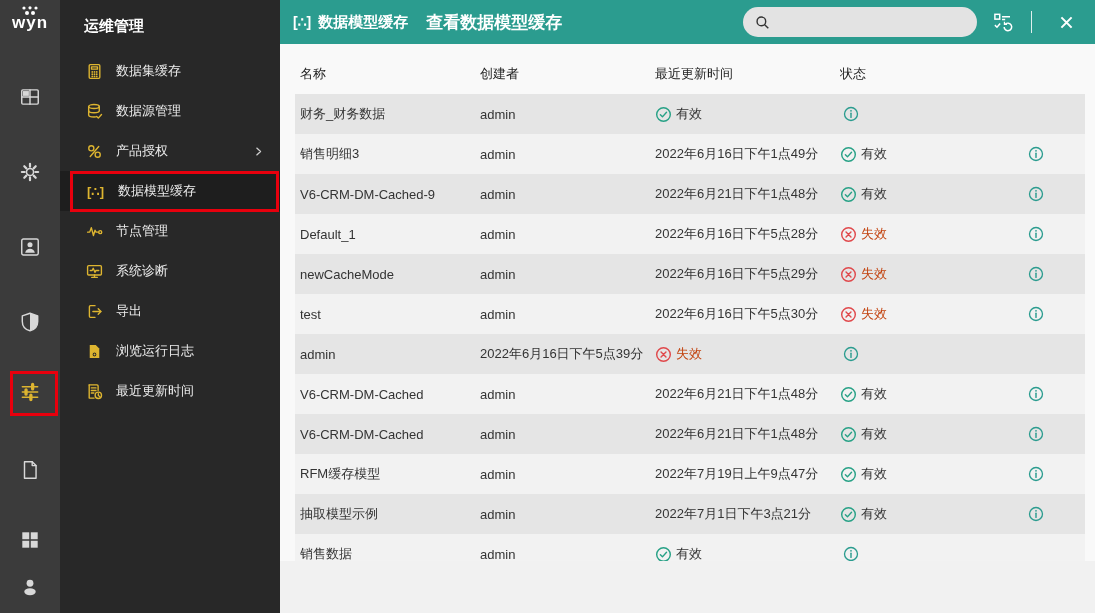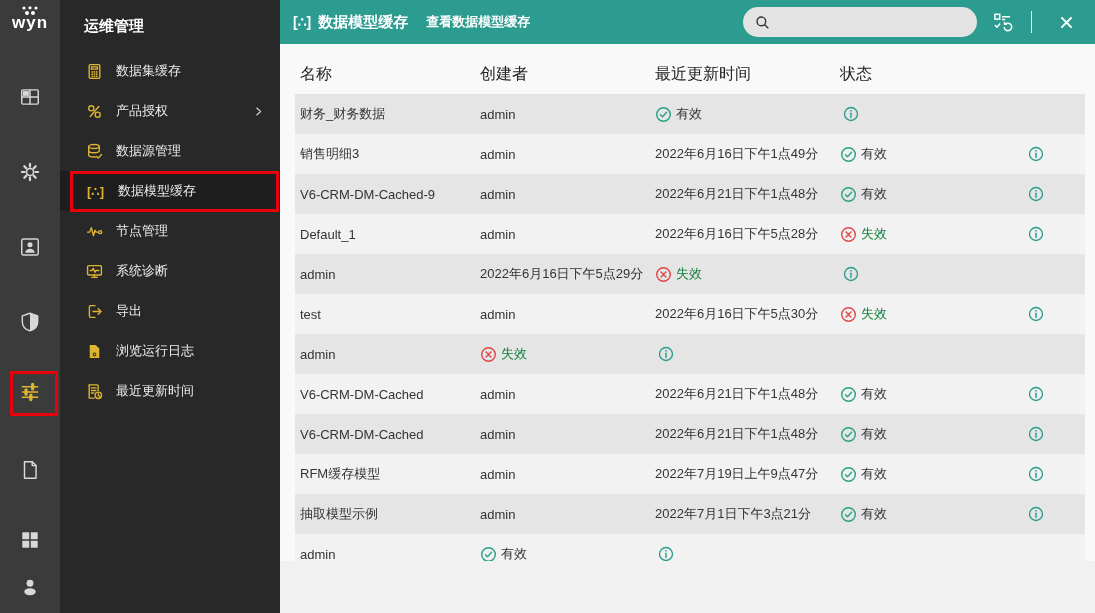--- a/index.html
+++ b/index.html
@@ -33,43 +33,43 @@
   
   .hl-box { position:absolute; border:3px solid var(--hl-red); pointer-events:none; z-index:5; }
   .hl-box.menu-box { left:70px; top:171px; width:209px; height:41px; }
   .hl-box.rail-box { left:10px; top:371px; width:48px; height:45px; }
 
   
   .content { flex:1; display:flex; flex-direction:column; background:#f1f1f1; min-width:0; }
   .topbar { height:44px; background:var(--accent); color:#fff; display:flex; align-items:center; padding:0 20px 0 13px; flex-shrink:0; }
   .tb-icon { font-size:14px; font-weight:bold; margin-right:7px; }
   .tb-title { font-size:15px; font-weight:bold; }
-  .tb-sub { font-size:13px; font-weight:bold; margin-left:18px; }
+  .tb-sub { font-size:17px; font-weight:bold; margin-left:18px; }
   .search { margin-left:auto; width:234px; height:30px; border-radius:15px; background:#e3e3e3; display:flex; align-items:center; padding:0 12px; gap:7px; }
   .search svg { width:15px; height:15px; color:#333; flex-shrink:0; }
   .search input { border:none; background:transparent; outline:none; flex:1; min-width:0; font-size:13px; color:#333; font-family:inherit; }
   .hdr-btn { color:#fff; cursor:pointer; }
   .batch-icon { width:21px; height:21px; margin-left:16px; }
   .tb-divider { width:1px; height:22px; background:rgba(255,255,255,.85); margin:0 26px 0 17px; }
   .close-icon { width:17px; height:17px; }
 
   
   .table-viewport { height:517px; overflow:hidden; background:#f9f9f9; }
   .tbl { margin:0 10px 0 15px; }
   .thead, .trow { display:grid; grid-template-columns:180px 175px 185px 185px 1fr; align-items:center; padding-left:5px; }
-  .thead { height:50px; padding-top:10px; font-size:16px; color:#222; }
+  .thead { height:50px; padding-top:10px; font-size:13px; color:#222; }
   .thead span { cursor:pointer; }
   .trow { height:40px; font-size:13px; color:#333; }
   #rows .trow:nth-child(odd)  { background:#e5e5e5; }
   #rows .trow:nth-child(even) { background:#f2f2f2; }
   .cell { overflow:hidden; white-space:nowrap; text-overflow:ellipsis; padding-right:8px; }
   .status { display:flex; align-items:center; gap:4px; }
   .status svg { width:17px; height:17px; flex-shrink:0; }
   .status.ok  { color:#333; } .status.ok  svg { color:var(--ok); }
-  .status.bad { color:#15803d; } .status.bad svg { color:var(--bad); }
+  .status.bad { color:#c2410c; } .status.bad svg { color:var(--bad); }
   .info-cell { display:flex; }
   .info-icon { width:16px; height:16px; color:var(--accent); cursor:pointer; margin-left:3px; }
 </style>
 </head>
 <body style="--accent: #2b9c8f; --gold: #deb530; --ok: #27a186; --bad: #e0484b; --hl-red: #e8000d;">
 
 <aside class="rail">
   <div class="logo">
     <svg width="26" height="10" viewBox="0 0 26 10">
       <g fill="#ffffff">
@@ -167,42 +167,42 @@
               <circle cx="8" cy="12.6" r=".85"></circle>
               <circle cx="10.1" cy="12.6" r=".85"></circle>
             </g>
           </svg>
         </span>
         <span>数据集缓存</span>
       </li>
       <li class="menu-item">
         <span class="mi">
           <svg viewBox="0 0 16 16" fill="none" stroke="currentColor" stroke-width="1.3" stroke-linecap="round" stroke-linejoin="round" width="100%" height="100%">
-            <circle cx="5" cy="5" r="2.4"></circle>
-            <circle cx="11" cy="11" r="2.4"></circle>
-            <path d="M12 3.3l-8 9.4"></path>
-          </svg>
-        </span>
-        <span>产品授权</span>
-        <span class="chevron">
-          <svg viewBox="0 0 16 16" fill="none" stroke="currentColor" stroke-width="1.3" stroke-linecap="round" stroke-linejoin="round" width="100%" height="100%">
-            <path d="M5.5 3l5.5 5-5.5 5" stroke-width="1.8"></path>
-          </svg>
-        </span>
-      </li>
-      <li class="menu-item">
-        <span class="mi">
-          <svg viewBox="0 0 16 16" fill="none" stroke="currentColor" stroke-width="1.3" stroke-linecap="round" stroke-linejoin="round" width="100%" height="100%">
             <ellipse cx="7.5" cy="3.3" rx="5" ry="1.9"></ellipse>
             <path d="M2.5 3.3v4c0 1 2.2 1.9 5 1.9s5-.9 5-1.9v-4"></path>
             <path d="M2.5 7.3v4c0 1 2.2 1.9 5 1.9.6 0 1.2 0 1.8-.1"></path>
             <path d="M10 12.6l1.6 1.6 3-3.4"></path>
           </svg>
         </span>
         <span>数据源管理</span>
+      </li>
+      <li class="menu-item">
+        <span class="mi">
+          <svg viewBox="0 0 16 16" fill="none" stroke="currentColor" stroke-width="1.3" stroke-linecap="round" stroke-linejoin="round" width="100%" height="100%">
+            <circle cx="5" cy="5" r="2.4"></circle>
+            <circle cx="11" cy="11" r="2.4"></circle>
+            <path d="M12 3.3l-8 9.4"></path>
+          </svg>
+        </span>
+        <span>产品授权</span>
+        <span class="chevron">
+          <svg viewBox="0 0 16 16" fill="none" stroke="currentColor" stroke-width="1.3" stroke-linecap="round" stroke-linejoin="round" width="100%" height="100%">
+            <path d="M5.5 3l5.5 5-5.5 5" stroke-width="1.8"></path>
+          </svg>
+        </span>
       </li>
       <li class="menu-item active">
         <span class="bracket-icon">[∴]</span>
         <span>数据模型缓存</span>
       </li>
       <li class="menu-item">
         <span class="mi">
           <svg viewBox="0 0 16 16" fill="none" stroke="currentColor" stroke-width="1.3" stroke-linecap="round" stroke-linejoin="round" width="100%" height="100%">
             <path d="M1.5 8.6h2l1.5-4.2 2 7.4 1.5-5 1 1.8h2.2"></path>
             <circle cx="13.4" cy="8.6" r="1.4"></circle>
@@ -379,20 +379,21 @@
               <span class="info-icon">
                 <svg viewBox="0 0 18 18" fill="none" stroke="currentColor" stroke-width="1.3" stroke-linecap="round" stroke-linejoin="round" width="100%" height="100%">
                   <circle cx="9" cy="9" r="7.3" stroke-width="1.5"></circle>
                   <path d="M9 8.2v4.6" stroke-width="1.6"></path>
                   <circle cx="9" cy="5.4" r="1" fill="currentColor" stroke="none"></circle>
                 </svg>
               </span>
             </span>
           </div>
           <div class="trow">
+            <span class="cell">newCacheMode</span>
             <span class="cell">admin</span>
             <span class="cell">2022年6月16日下午5点29分</span>
             <span class="status bad">
               <span style="width: 17px; height: 17px; color: rgb(224, 72, 75);">
                 <svg viewBox="0 0 18 18" fill="none" stroke="currentColor" stroke-width="1.3" stroke-linecap="round" stroke-linejoin="round" width="100%" height="100%">
                   <circle cx="9" cy="9" r="7.2" stroke-width="1.5"></circle>
                   <path d="M6.4 6.4l5.2 5.2M11.6 6.4l-5.2 5.2" stroke-width="1.5"></path>
                 </svg>
               </span>
               <span>失效</span>
@@ -425,20 +426,21 @@
                 <svg viewBox="0 0 18 18" fill="none" stroke="currentColor" stroke-width="1.3" stroke-linecap="round" stroke-linejoin="round" width="100%" height="100%">
                   <circle cx="9" cy="9" r="7.3" stroke-width="1.5"></circle>
                   <path d="M9 8.2v4.6" stroke-width="1.6"></path>
                   <circle cx="9" cy="5.4" r="1" fill="currentColor" stroke="none"></circle>
                 </svg>
               </span>
             </span>
           </div>
           <div class="trow">
             <span class="cell">admin</span>
+            <span class="cell">2022年6月16日下午5点39分</span>
             <span class="status bad">
               <span style="width: 17px; height: 17px; color: rgb(224, 72, 75);">
                 <svg viewBox="0 0 18 18" fill="none" stroke="currentColor" stroke-width="1.3" stroke-linecap="round" stroke-linejoin="round" width="100%" height="100%">
                   <circle cx="9" cy="9" r="7.2" stroke-width="1.5"></circle>
                   <path d="M6.4 6.4l5.2 5.2M11.6 6.4l-5.2 5.2" stroke-width="1.5"></path>
                 </svg>
               </span>
               <span>失效</span>
             </span>
             <span class="info-cell">
@@ -537,20 +539,21 @@
               <span class="info-icon">
                 <svg viewBox="0 0 18 18" fill="none" stroke="currentColor" stroke-width="1.3" stroke-linecap="round" stroke-linejoin="round" width="100%" height="100%">
                   <circle cx="9" cy="9" r="7.3" stroke-width="1.5"></circle>
                   <path d="M9 8.2v4.6" stroke-width="1.6"></path>
                   <circle cx="9" cy="5.4" r="1" fill="currentColor" stroke="none"></circle>
                 </svg>
               </span>
             </span>
           </div>
           <div class="trow">
+            <span class="cell">销售数据</span>
             <span class="cell">admin</span>
             <span class="status ok">
               <span style="width: 17px; height: 17px; color: rgb(39, 161, 134);">
                 <svg viewBox="0 0 18 18" fill="none" stroke="currentColor" stroke-width="1.3" stroke-linecap="round" stroke-linejoin="round" width="100%" height="100%">
                   <circle cx="9" cy="9" r="7.2" stroke-width="1.5"></circle>
                   <path d="M5.7 9.3l2.2 2.2 4.3-4.9" stroke-width="1.5"></path>
                 </svg>
               </span>
               <span>有效</span>
             </span>

